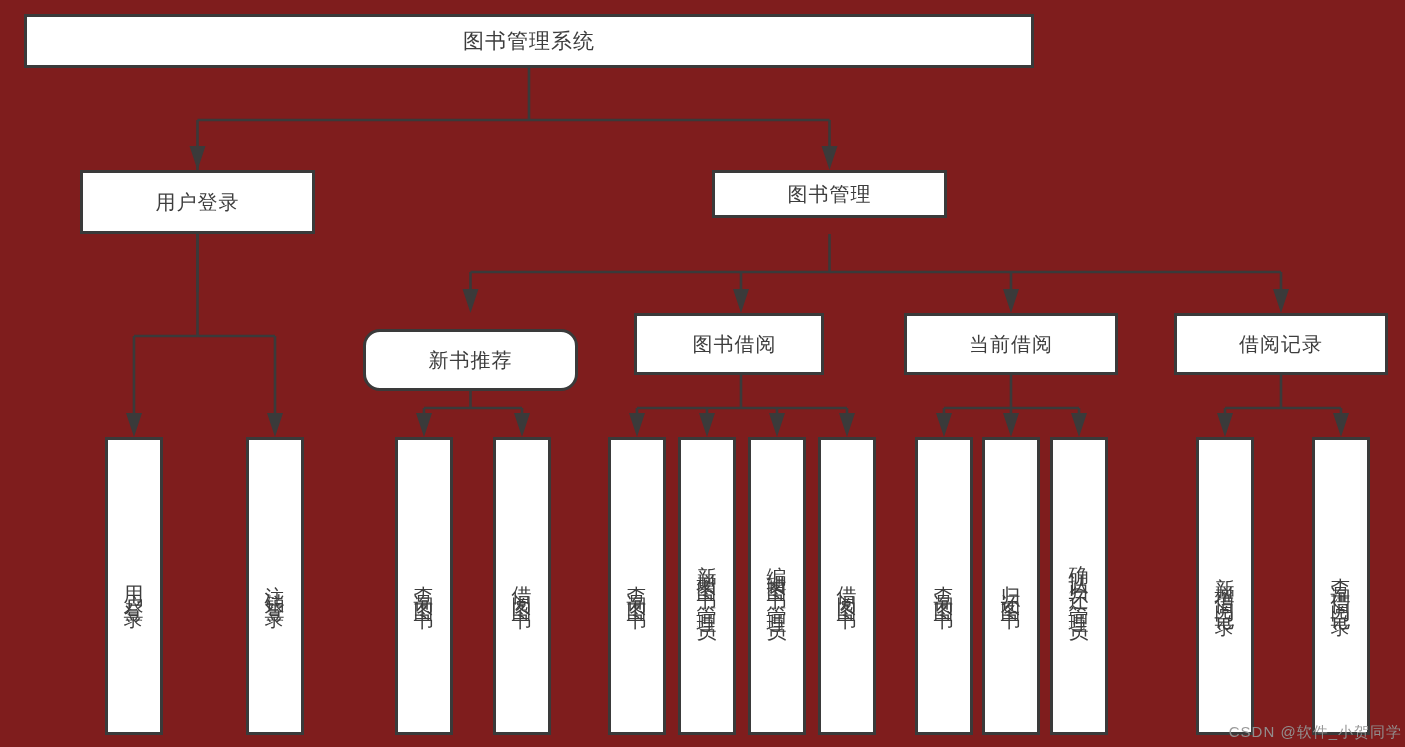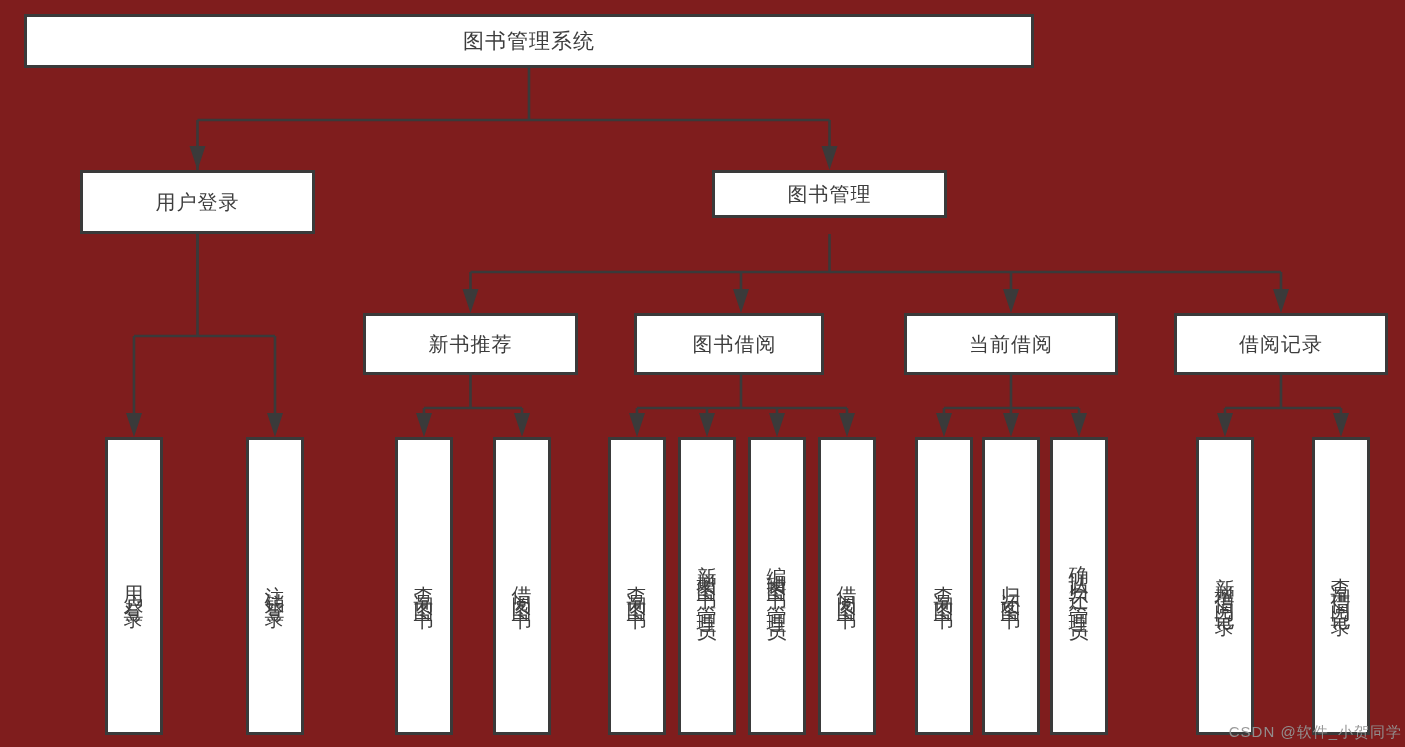--- a/index.html
+++ b/index.html
@@ -90,21 +90,21 @@
     <span>图书管理系统</span>
   </div>
 
   <div class="node hnode" style="left:80px; top:170px; width:235px; height:64px;">
     <span>用户登录</span>
   </div>
   <div class="node hnode" style="left:712px; top:170px; width:235px; height:48px;">
     <span>图书管理</span>
   </div>
 
-  <div class="node hnode" style="left:363px; top:313px; width:215px; height:62px;">
+  <div class="node hnode" style="left:363px; top:329px; width:215px; height:62px;border-radius:17px;">
     <span>新书推荐</span>
   </div>
   <div class="node hnode" style="left:634px; top:313px; width:190px; height:62px;padding-left:11px;">
     <span>图书借阅</span>
   </div>
   <div class="node hnode" style="left:904px; top:313px; width:214px; height:62px;text-align:center;">
     <span>当前借阅</span>
   </div>
   <div class="node hnode" style="left:1174px; top:313px; width:214px; height:62px;">
     <span>借阅记录</span>

